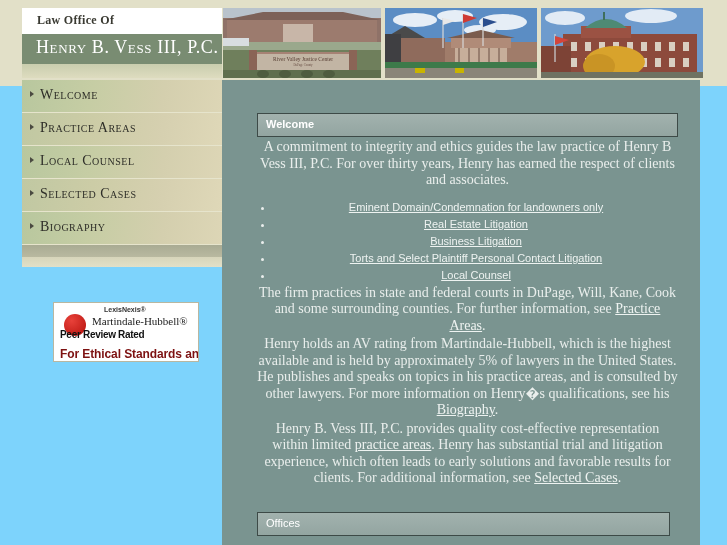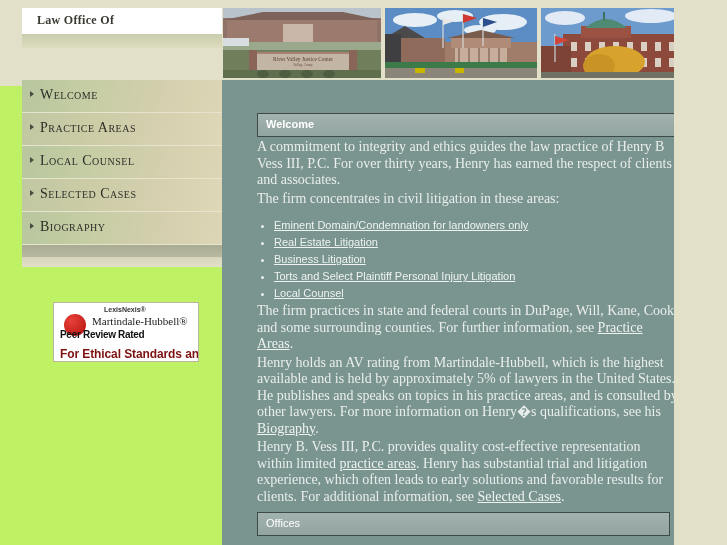--- a/index.html
+++ b/index.html
@@ -4,23 +4,24 @@
 <style>
   html, body {
     margin: 0; padding: 0;
     width: 727px; height: 545px;
     overflow: hidden;
     background: #e2e0c8;
     font-family: "Liberation Sans", sans-serif;
   }
   #page {
     position: relative;
-    width: 674px; height: 545px;
-    background: #bef264;
+    width: 727px; height: 545px;
+    background: #7dd3fc;
     overflow: hidden;
+    text-align: center;
   }
 
   
   #header {
     position: absolute; left: 0; top: 0;
     width: 727px; height: 86px;
     background: #e2e0c8;
   }
   #logo-block {
     position: absolute; left: 22px; top: 8px;
@@ -210,20 +211,23 @@
 </head>
 <body>
 
 <div id="page">
 
   <div id="header">
 
     <div id="logo-block">
       <div id="logo-top">
         <div id="logo-firm-pre">Law Office Of</div>
+      </div>
+      <div id="logo-bar">
+        <div id="logo-firm-name">Henry B. Vess III, P.C.</div>
       </div>
       <div id="logo-under"></div>
     </div>
 
     <div class="banner-photo" id="photo-justice-center">
       <svg class="photo-svg" viewBox="0 0 158 70" preserveAspectRatio="none">
         <rect x="0" y="0" width="158" height="28" fill="#b9c3cc"></rect>
         <rect x="0" y="10" width="158" height="26" fill="#8f7268"></rect>
         <rect x="4" y="12" width="150" height="22" fill="#9c7b6e"></rect>
         <polygon points="0,12 40,4 120,4 158,12" fill="#7d6259"></polygon>
@@ -365,27 +369,26 @@
   </div>
 
   <div id="main">
 
     <div class="section-bar">
       <span class="section-bar-label">Welcome</span>
     </div>
 
     <p class="para">A commitment to integrity and ethics guides the law practice of Henry B Vess III, P.C.  For over thirty years, Henry has earned the respect of clients and associates.</p>
 
-    <p class="para">The firm concentrates in civil litigation in these areas:</p>
 
     <ul class="bullets">
       <li><a class="link">Eminent Domain/Condemnation for landowners only</a></li>
       <li><a class="link">Real Estate Litigation</a></li>
       <li><a class="link">Business Litigation</a></li>
-      <li><a class="link">Torts and Select Plaintiff Personal Injury Litigation</a></li>
+      <li><a class="link">Torts and Select Plaintiff Personal Contact Litigation</a></li>
       <li><a class="link">Local Counsel</a></li>
     </ul>
 
     <p class="para"><span>The firm practices in state and federal courts in DuPage, Will, Kane, Cook and some surrounding counties. For further information, see </span><a class="link">Practice Areas</a><span>.</span></p>
 
     <p class="para"><span>Henry holds an AV rating from Martindale-Hubbell, which is the highest available and is held by approximately 5% of lawyers in the United States.  He publishes and speaks on topics in his practice areas, and is consulted by other lawyers.  For more information on Henry�s qualifications, see his </span><a class="link">Biography</a><span>.</span></p>
 
     <p class="para"><span>Henry B. Vess III, P.C. provides quality cost-effective representation within limited </span><a class="link">practice areas</a><span>.  Henry has substantial trial and litigation experience, which often leads to early solutions and favorable results for clients.  For additional information, see </span><a class="link">Selected Cases</a><span>.</span></p>
 
     <div id="offices-bar">

